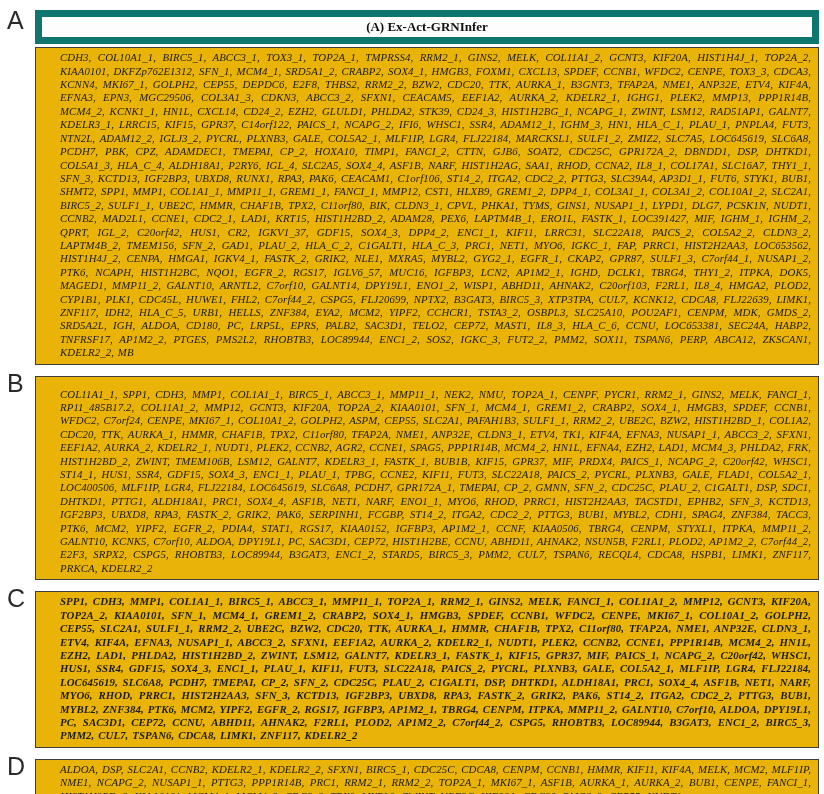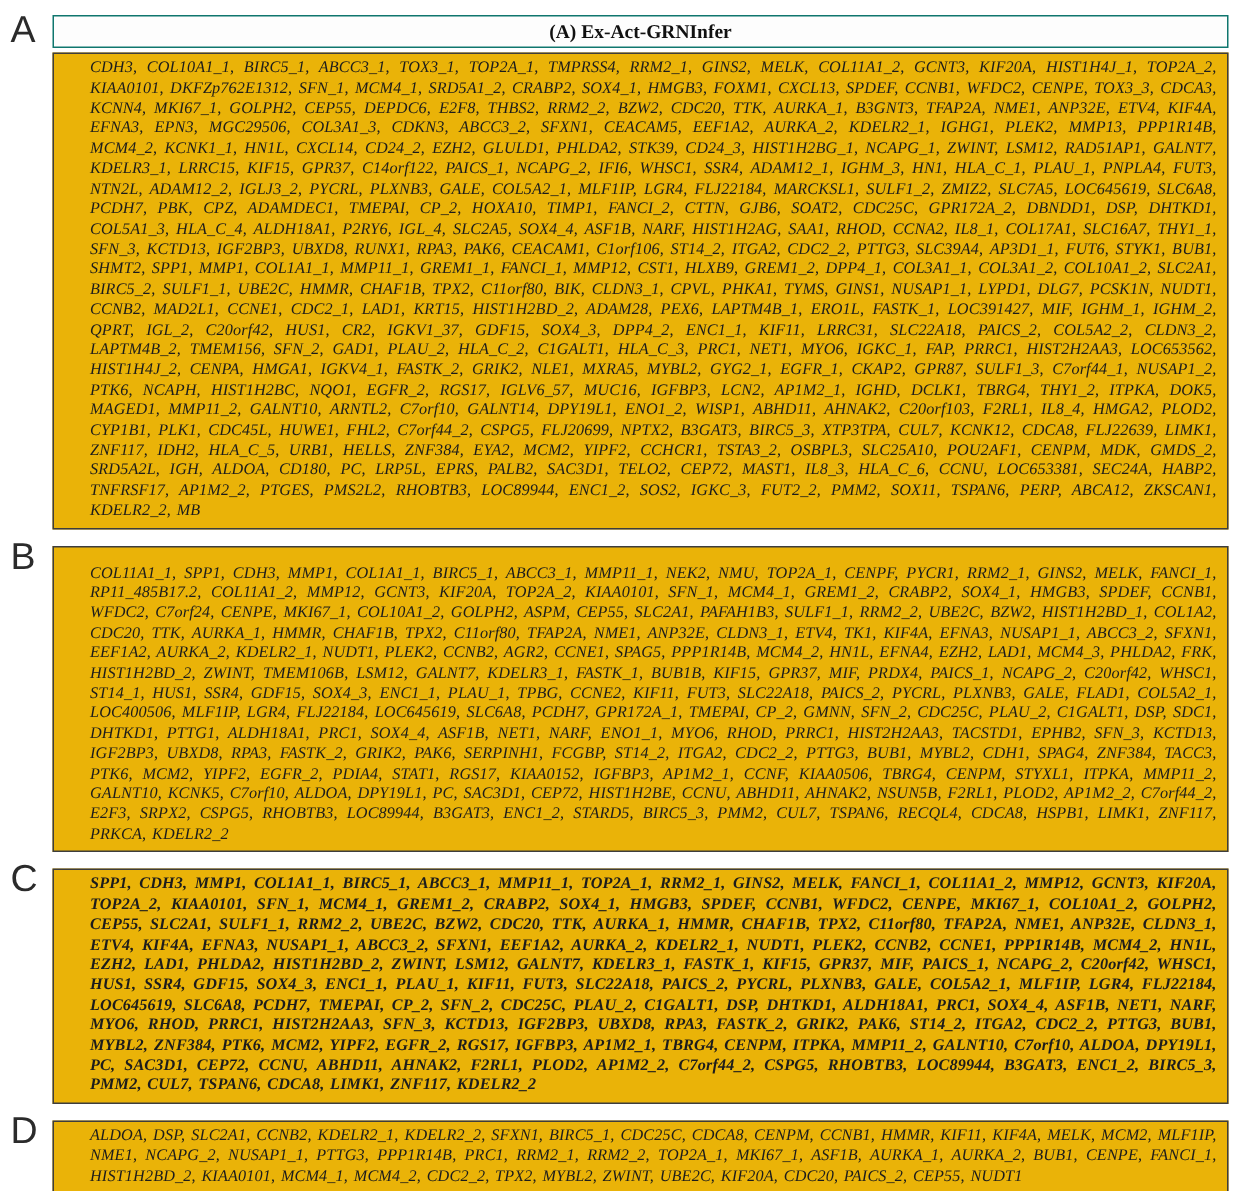--- a/index.html
+++ b/index.html
@@ -30,21 +30,21 @@
     color: #2b2b2b;
     padding-left: 7px;
     box-sizing: border-box;
     margin-top: -2px;
   }
   .panel {
     flex: 1 1 auto;
     min-width: 0;
   }
   .panel-header {
-    border: 1px solid #0f766e;
+    border: 7px solid #0f766e;
     text-align: center;
     font-weight: bold;
     font-size: 13px;
     line-height: 1.25;
     color: #111;
     padding: 2px 4px;
     background: #fdfdfd;
   }
   .panel-body {
     border: 1px solid #3d3d3d;

